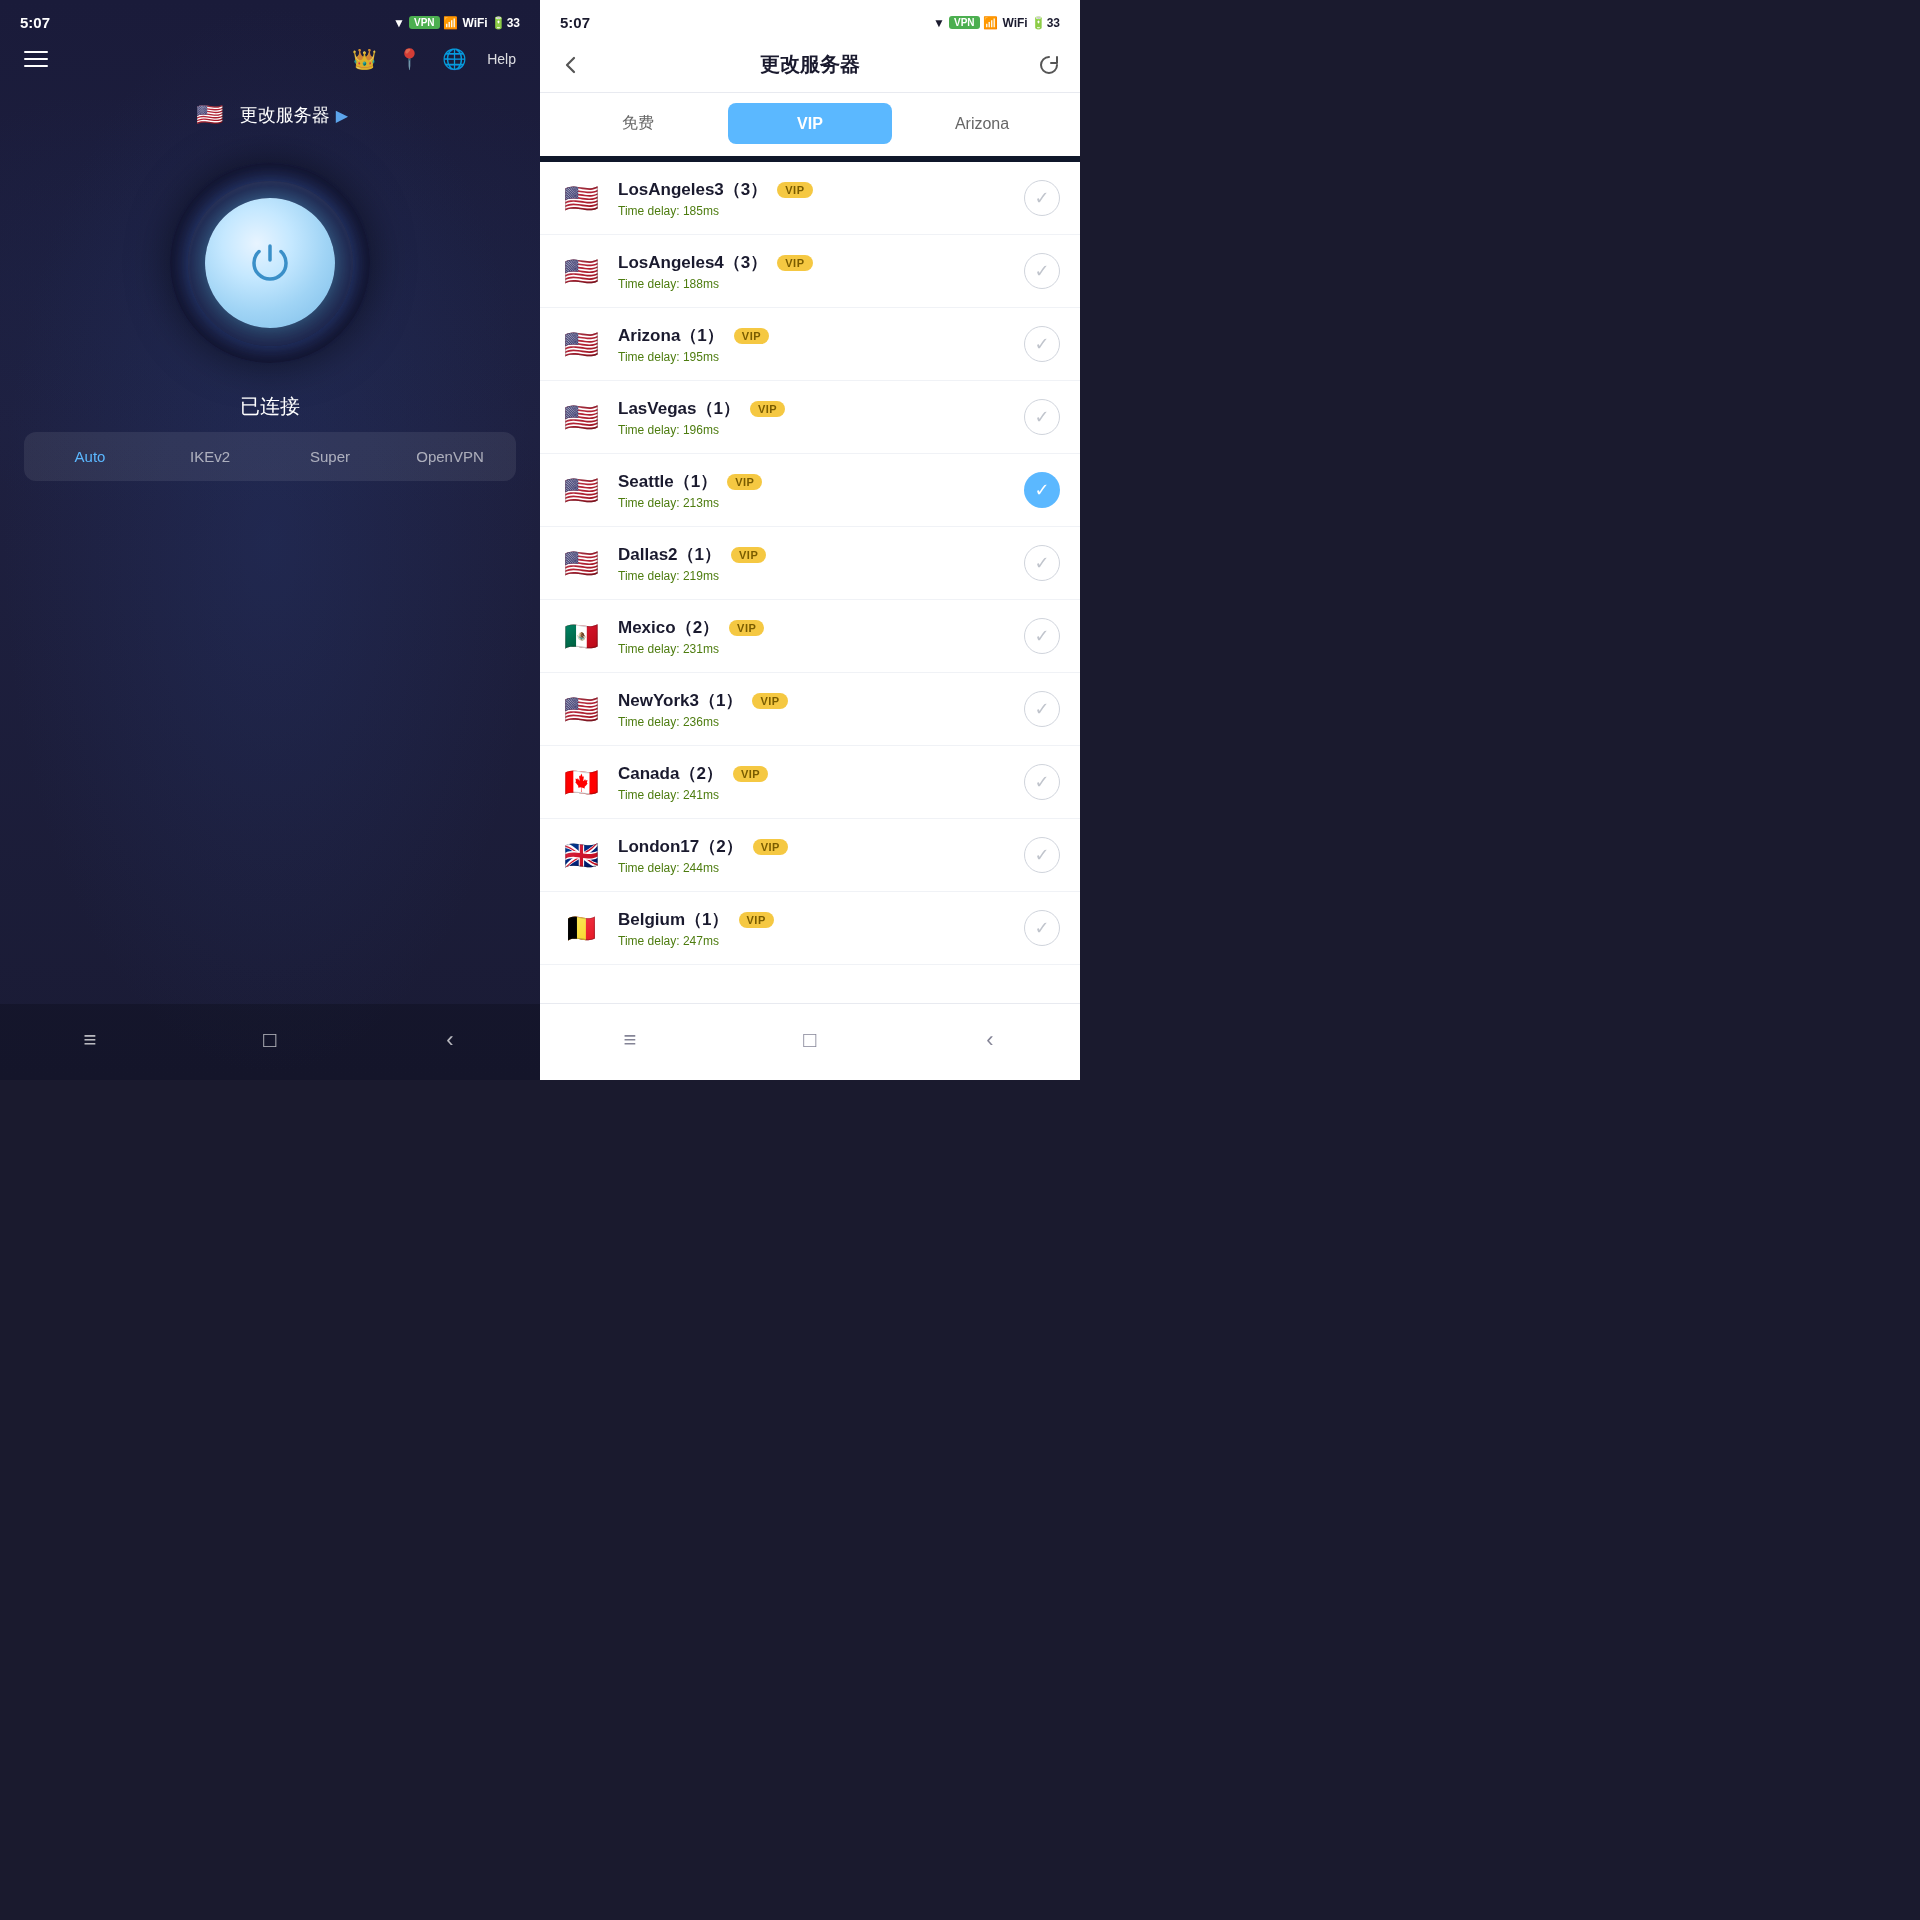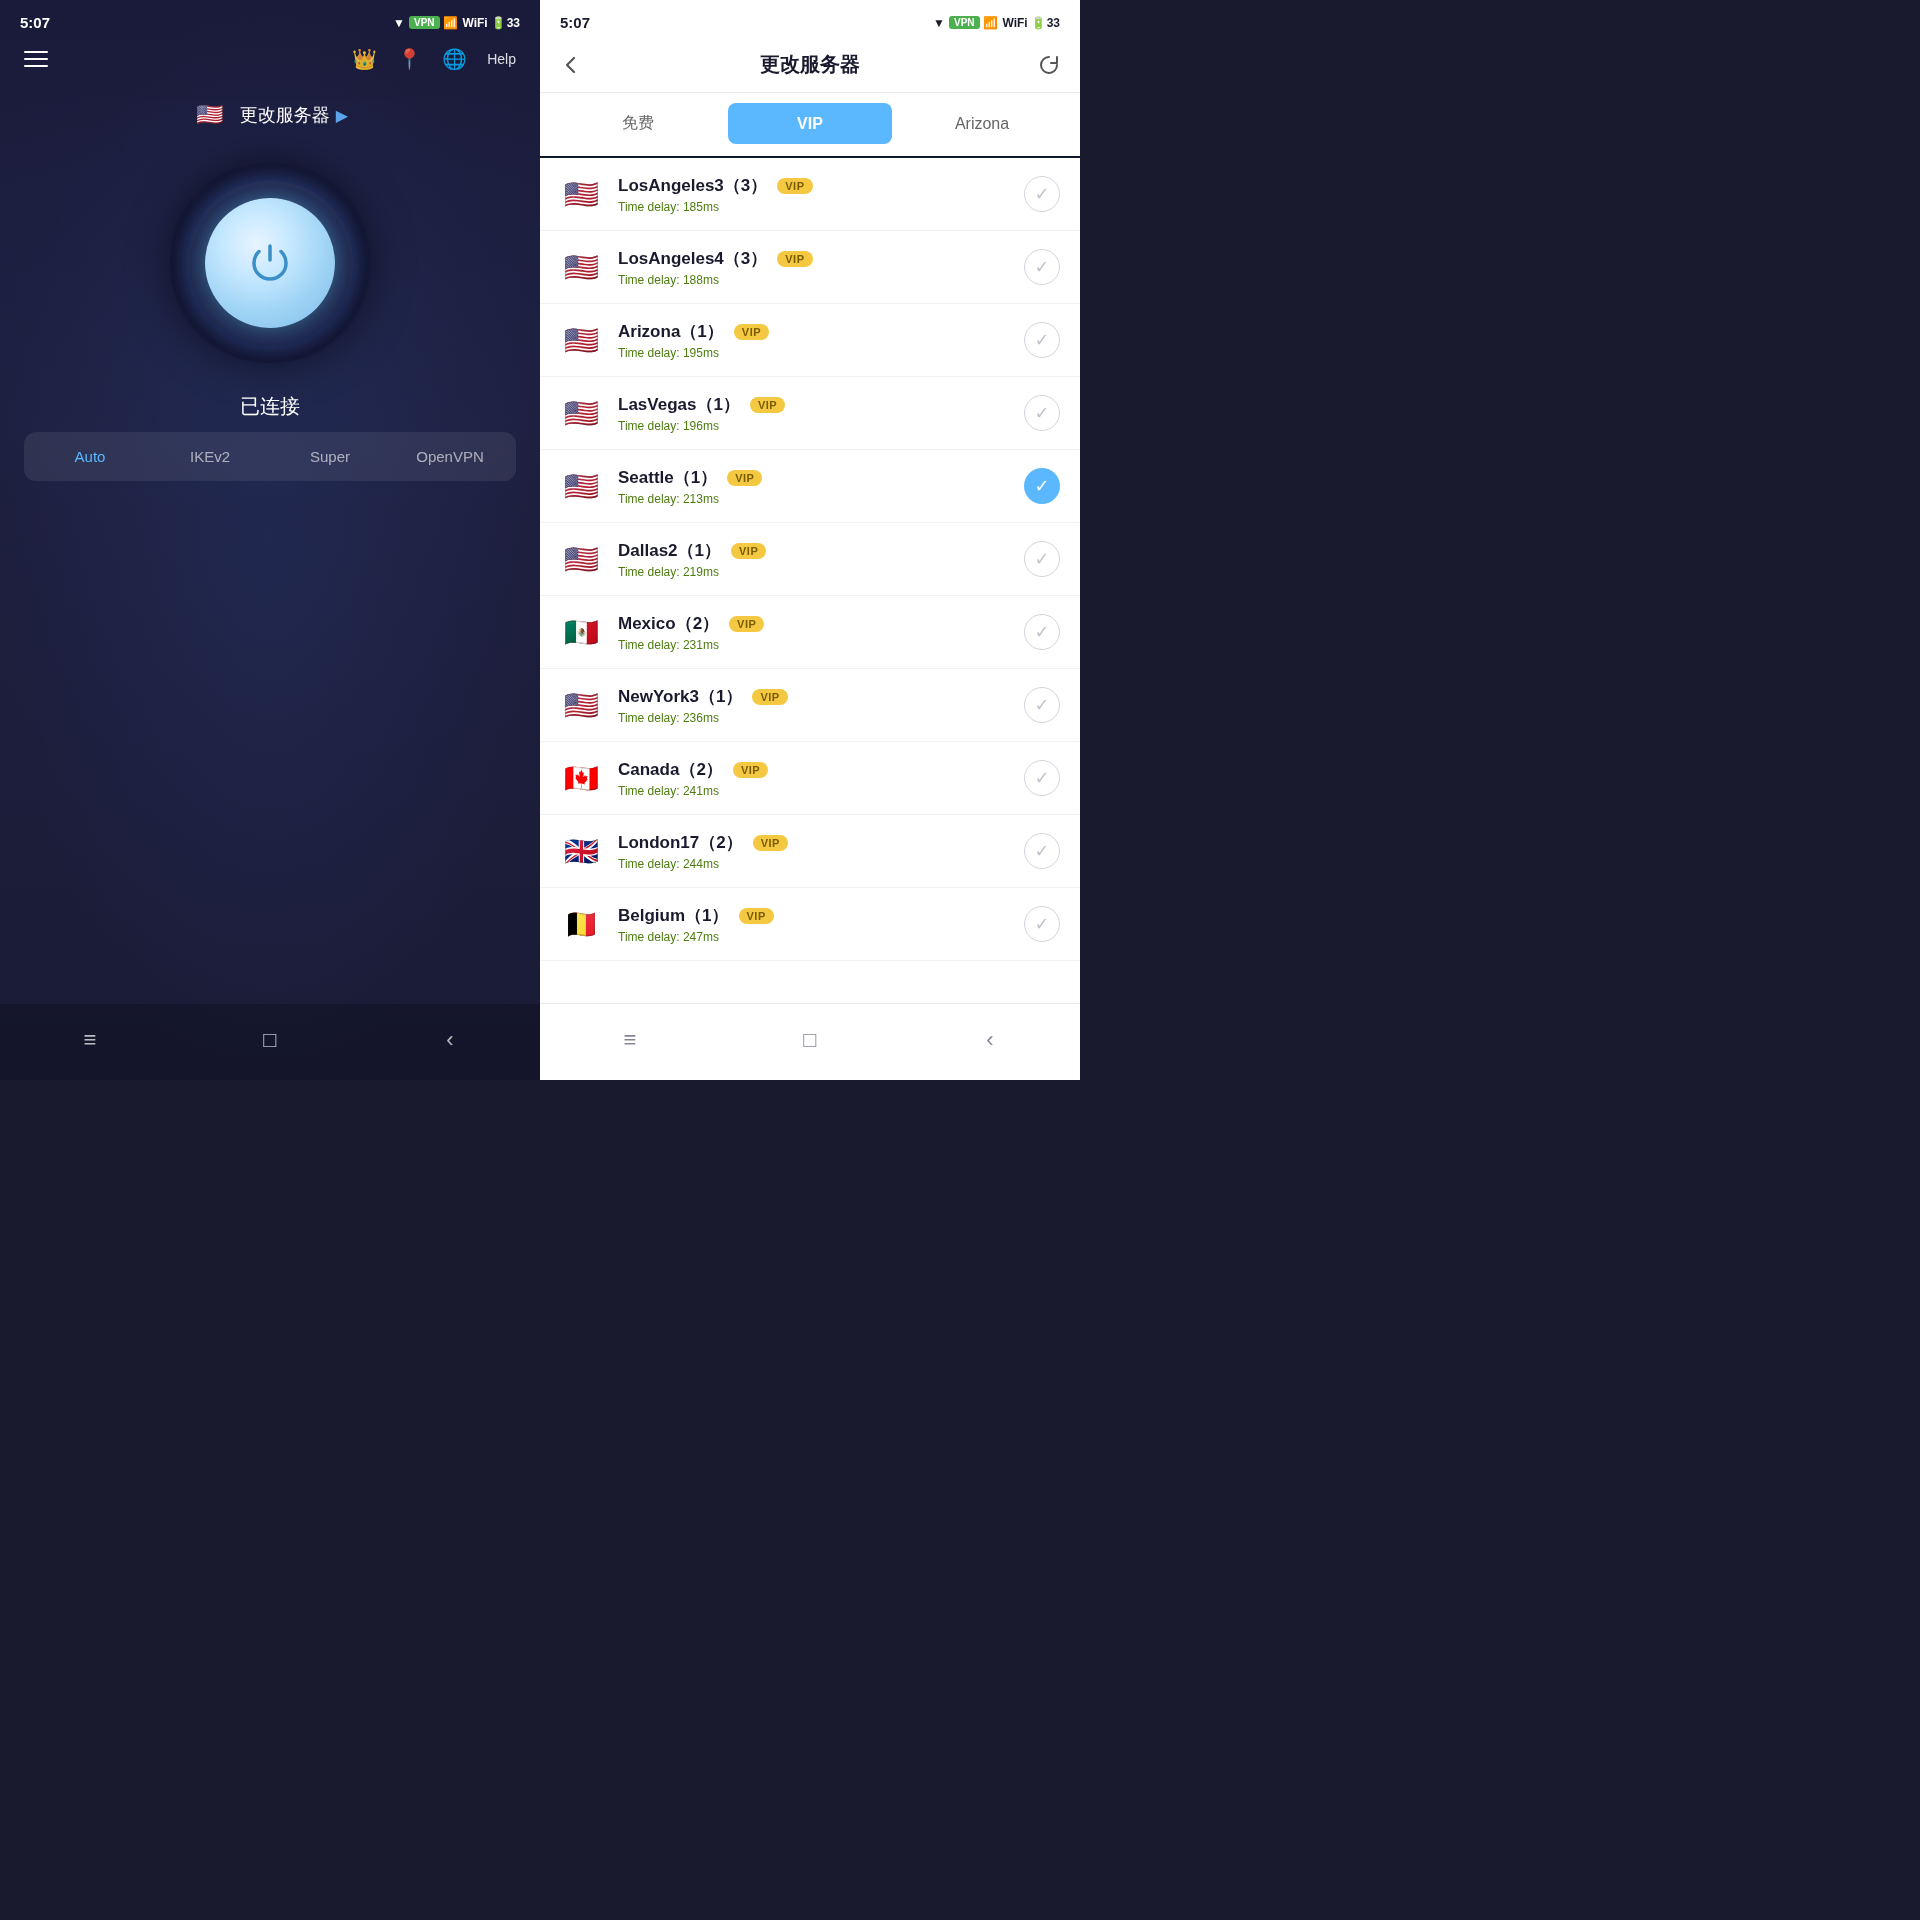--- a/index.html
+++ b/index.html
@@ -303,21 +303,21 @@
       align-items: center;
       justify-content: flex-end;
     }
 
     
     .tab-switcher {
       display: flex;
       background: white;
       padding: 10px 16px 12px;
       gap: 8px;
-      border-bottom: 2px solid #0f172a;
+      border-bottom: 6px solid #0f172a;
     }
 
     .tab-btn {
       flex: 1;
       padding: 10px 0;
       text-align: center;
       font-size: 16px;
       border-radius: 8px;
       cursor: pointer;
       color: #666;

